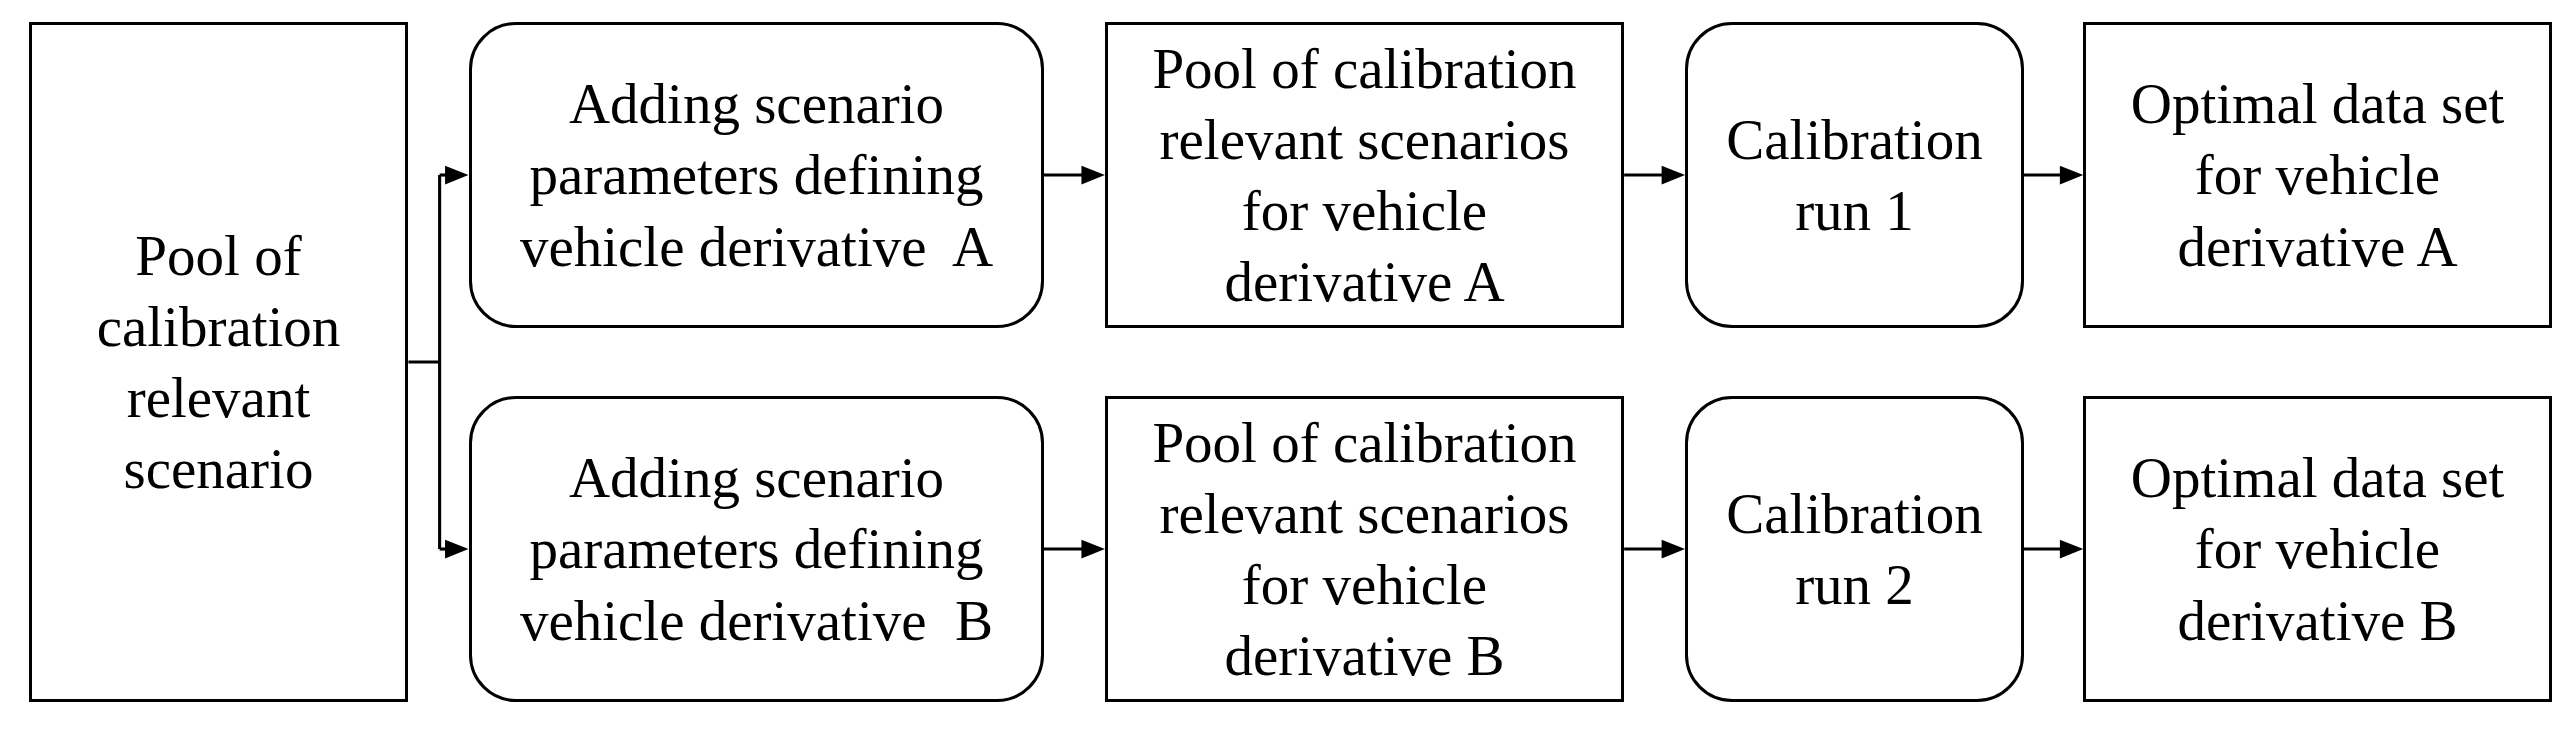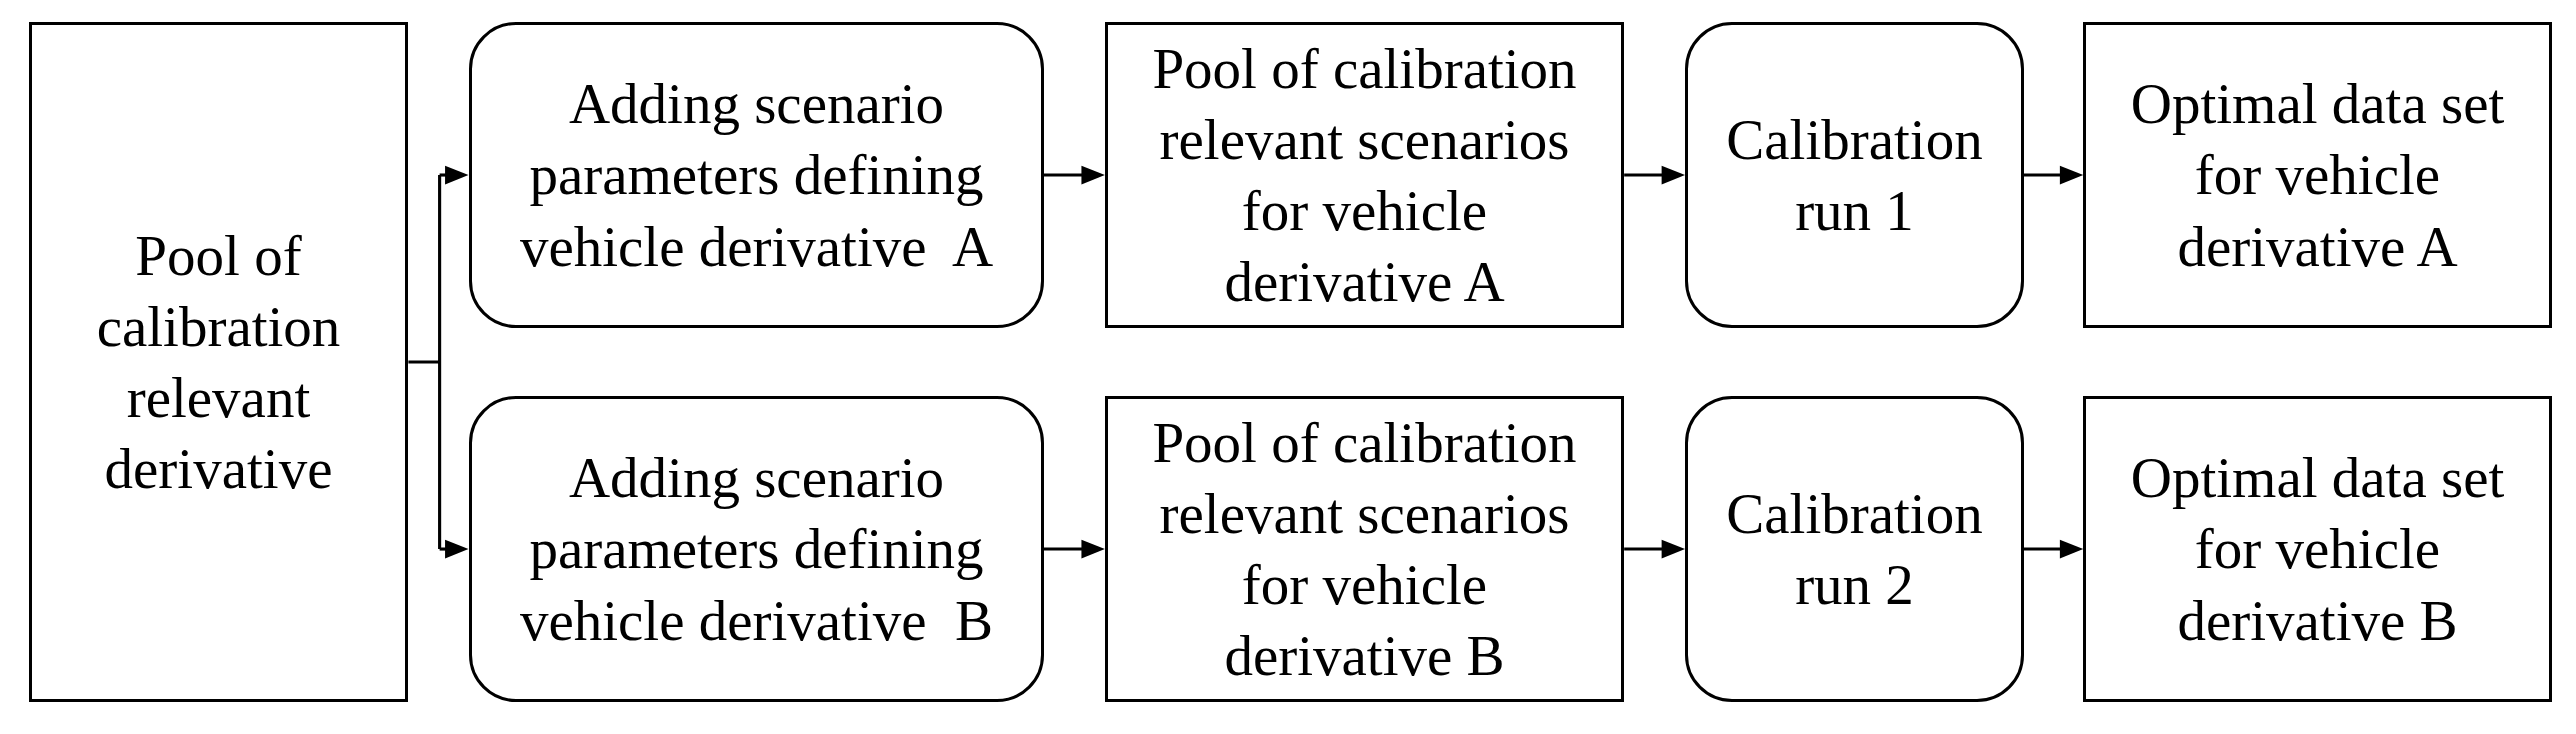--- a/index.html
+++ b/index.html
@@ -106,21 +106,21 @@
     <g>
       <path d="M 2592 703 H 2640"></path>
       <polygon points="2668,703 2638,691 2638,715"></polygon>
     </g>
   </svg>
 
   <div class="node rect n-pool">
     <span class="label">Pool of
 calibration
 relevant
-derivative</span>
+scenario</span>
   </div>
 
   <div class="node rounded n-add-a">
     <span class="label">Adding scenario
 parameters defining
 vehicle derivative  A</span>
   </div>
 
   <div class="node rect n-pool-a">
     <span class="label">Pool of calibration

